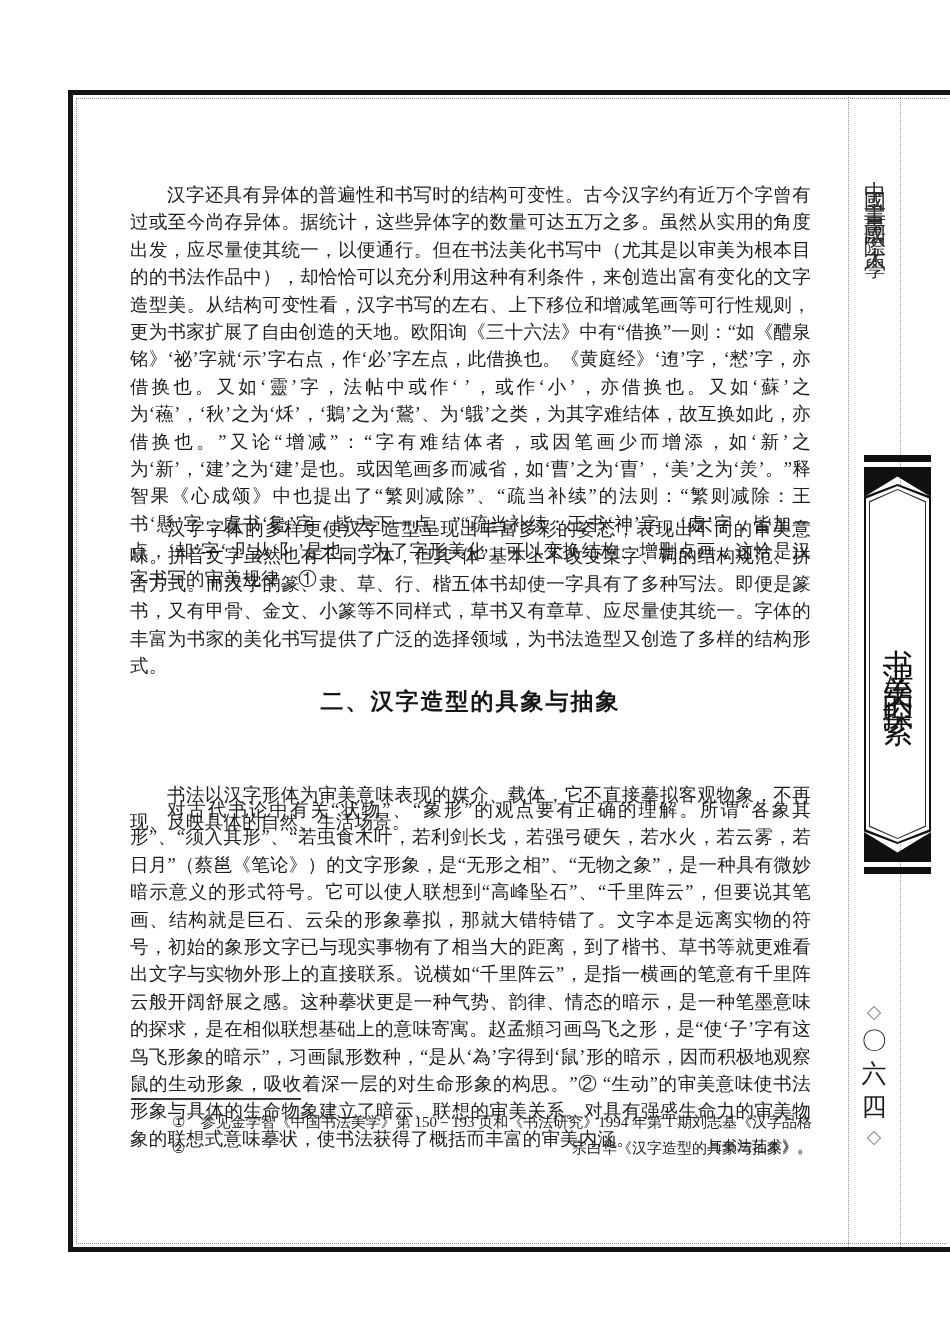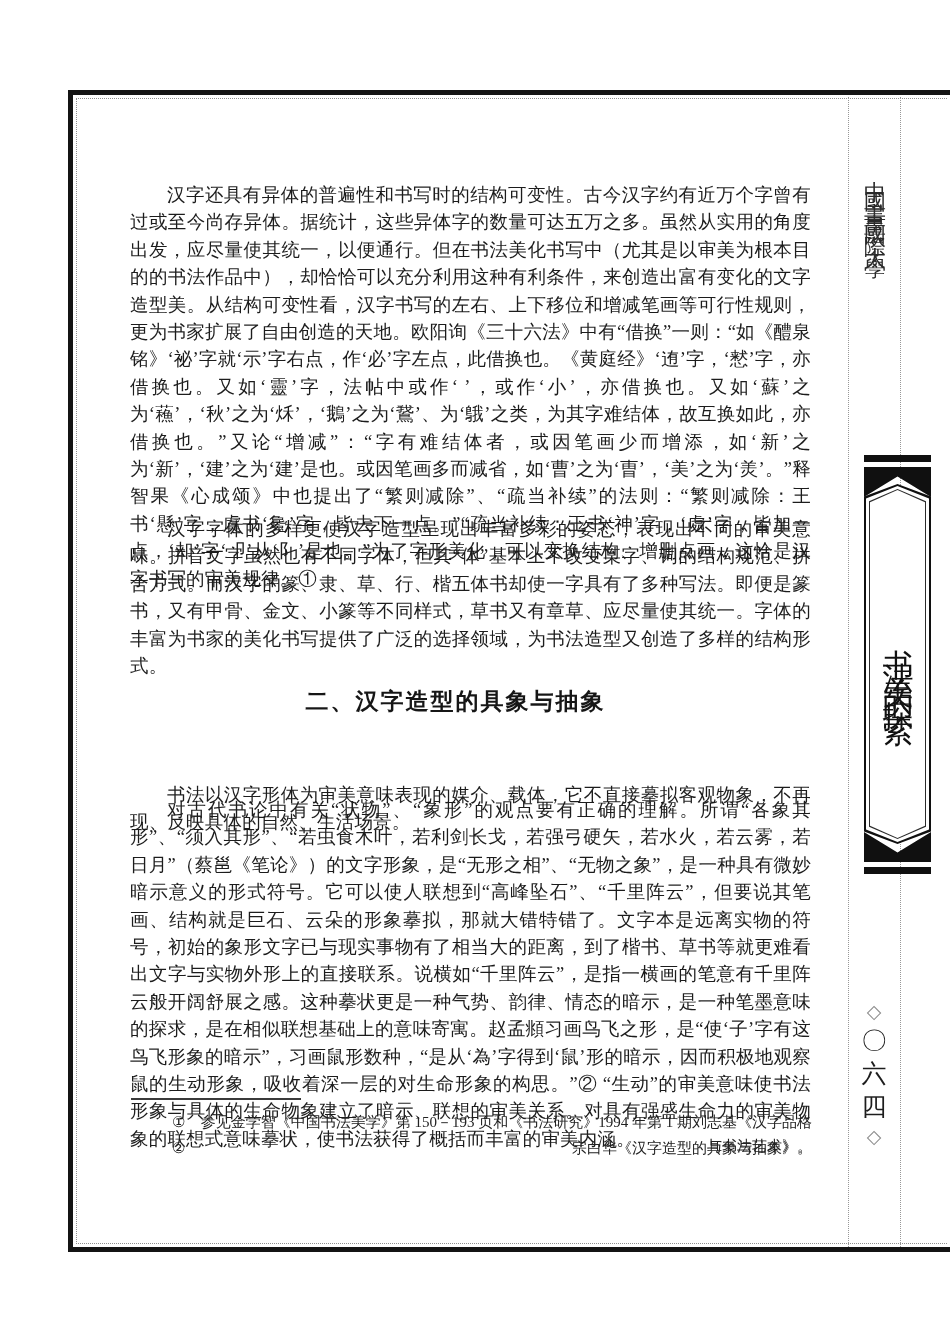--- a/index.html
+++ b/index.html
@@ -8,21 +8,21 @@
 
   
   .frame{position:absolute;left:68px;top:90px;width:882px;height:1162px;
          border:5px solid #141414;border-right:none;box-sizing:border-box;}
   .frame-inner{position:absolute;inset:3px;border:1px dotted #8f8f8f;border-right:none;}
 
   
   .block{position:absolute;left:130px;width:681px;font-size:18.5px;line-height:27.4px;
          text-align:justify;letter-spacing:0.2px;}
   .para{text-indent:2em;}
-  .heading{position:absolute;left:115px;width:681px;text-align:center;
+  .heading{position:absolute;left:130px;width:681px;text-align:center;
            font-size:23px;font-weight:600;letter-spacing:2px;color:#161616;}
 
   
   .fn-rule{position:absolute;left:131px;top:1098px;width:170px;height:2px;background:#3a3a3a;}
   .footnote{position:absolute;left:172px;width:640px;display:flex;gap:13px;
             font-size:15px;line-height:24px;color:#222;}
   .fn-marker{flex:0 0 auto;}
   .fn-text{flex:1 1 auto;text-align:right;}
 
   

